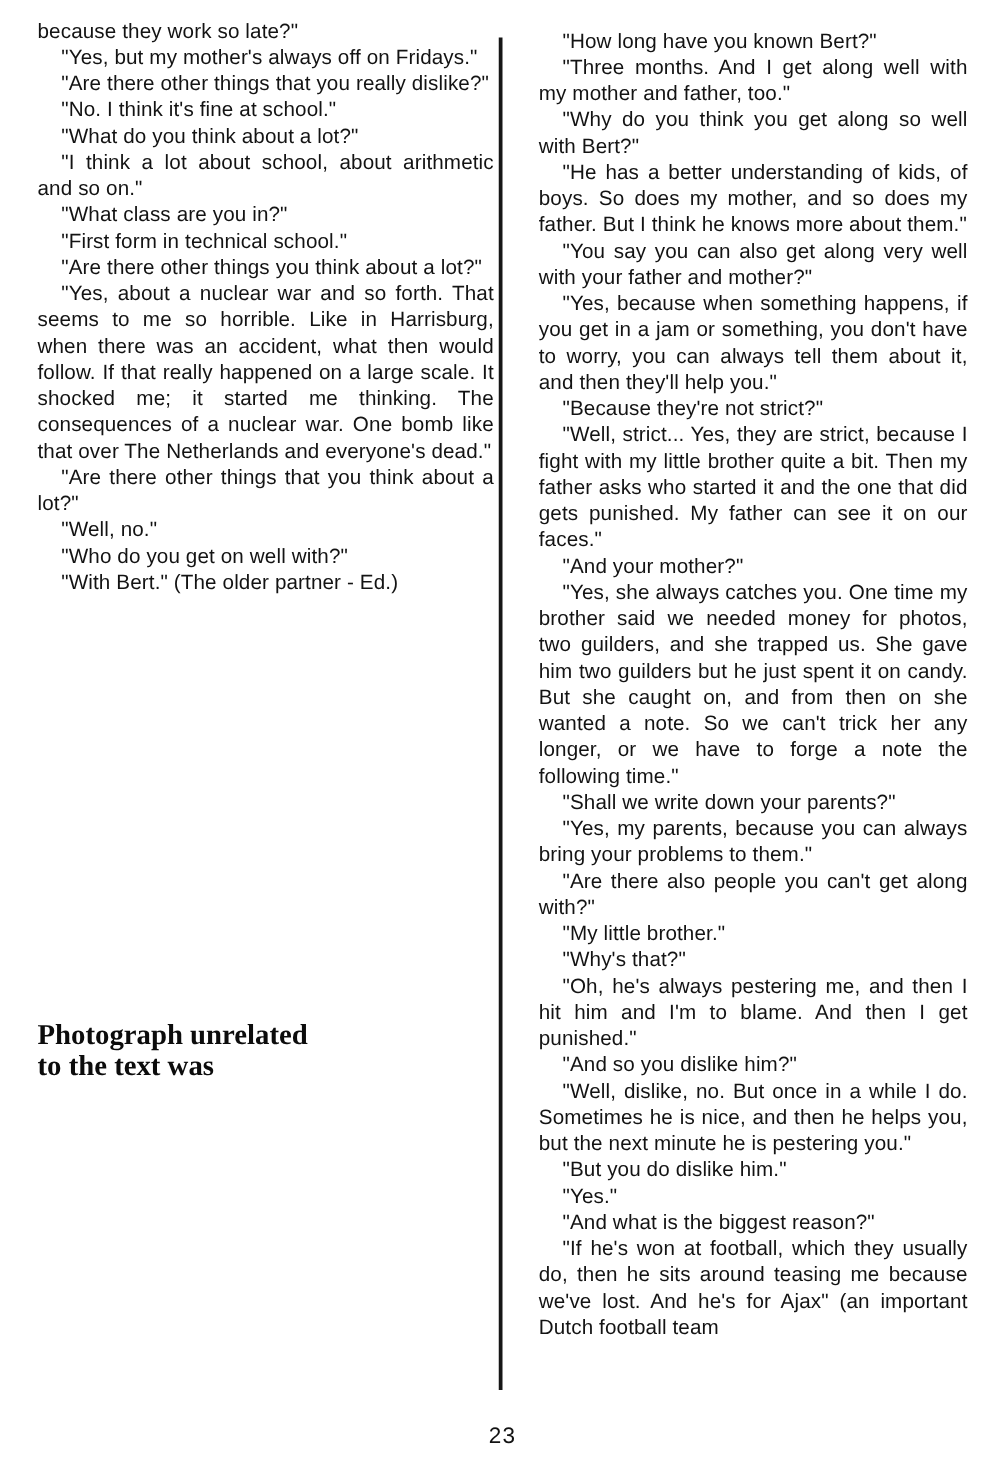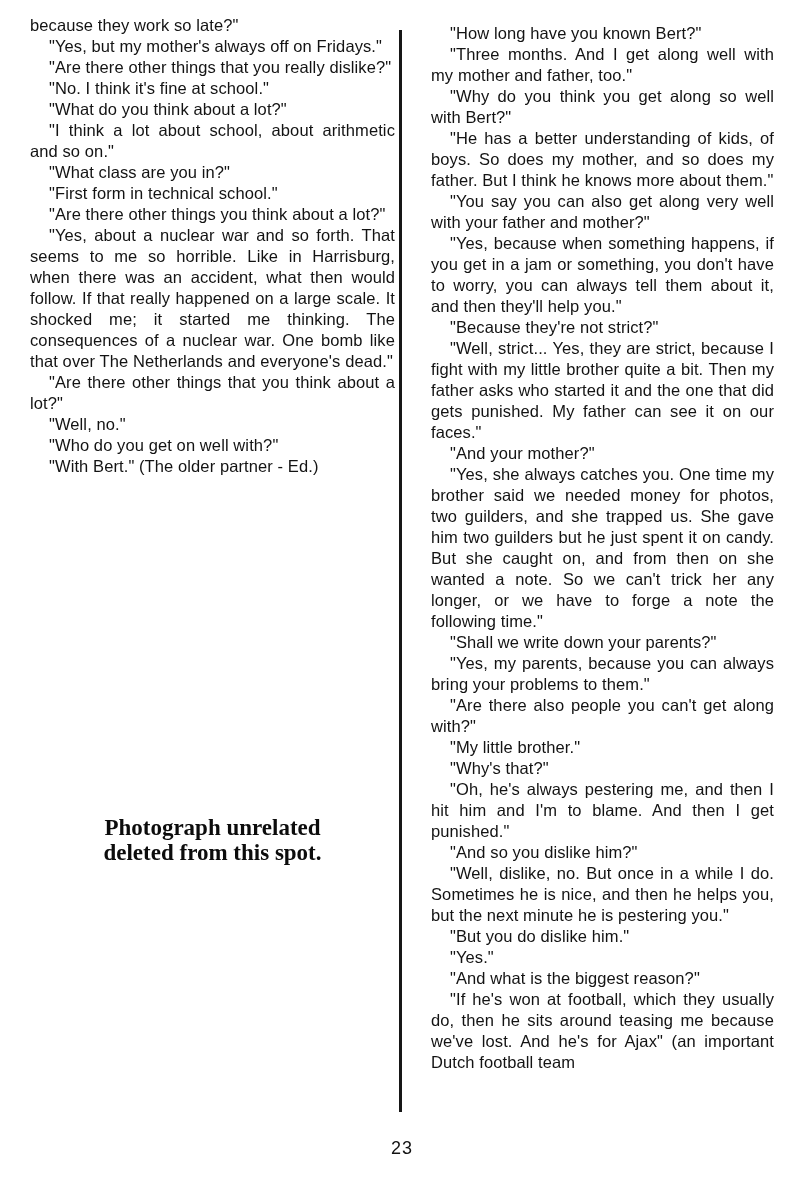--- a/index.html
+++ b/index.html
@@ -42,21 +42,20 @@
     font-size: 16.5px;
     line-height: 21px;
     text-align: justify;
     letter-spacing: 0.1px;
   }
   p.para.indent {
     text-indent: 19px;
   }
   .notice {
     margin-top: 338px;
-    text-align: center;
     font-family: "Liberation Serif", serif;
     font-weight: bold;
     font-size: 23px;
     line-height: 25px;
     color: #0c0c0c;
   }
   .notice-line {
     display: block;
   }
   .page-number {
@@ -88,21 +87,21 @@
         <p class="para indent">"First form in technical school."</p>
         <p class="para indent">"Are there other things you think about a lot?"</p>
         <p class="para indent">"Yes, about a nuclear war and so forth. That seems to me so horrible. Like in Harrisburg, when there was an accident, what then would follow. If that really happened on a large scale. It shocked me; it started me thinking. The consequences of a nuclear war. One bomb like that over The Netherlands and everyone's dead."</p>
         <p class="para indent">"Are there other things that you think about a lot?"</p>
         <p class="para indent">"Well, no."</p>
         <p class="para indent">"Who do you get on well with?"</p>
         <p class="para indent">"With Bert." (The older partner - Ed.)</p>
       </div>
     <div class="notice">
       <span class="notice-line">Photograph unrelated</span>
-      <span class="notice-line">deleted from this spot.</span>
+      <span class="notice-line">to the text was</span>
     </div>
   </div>
 
   <div class="col-divider"></div>
 
   <div class="column column-right">
     <div>
         <p class="para indent">"How long have you known Bert?"</p>
         <p class="para indent">"Three months. And I get along well with my mother and father, too."</p>
         <p class="para indent">"Why do you think you get along so well with Bert?"</p>

